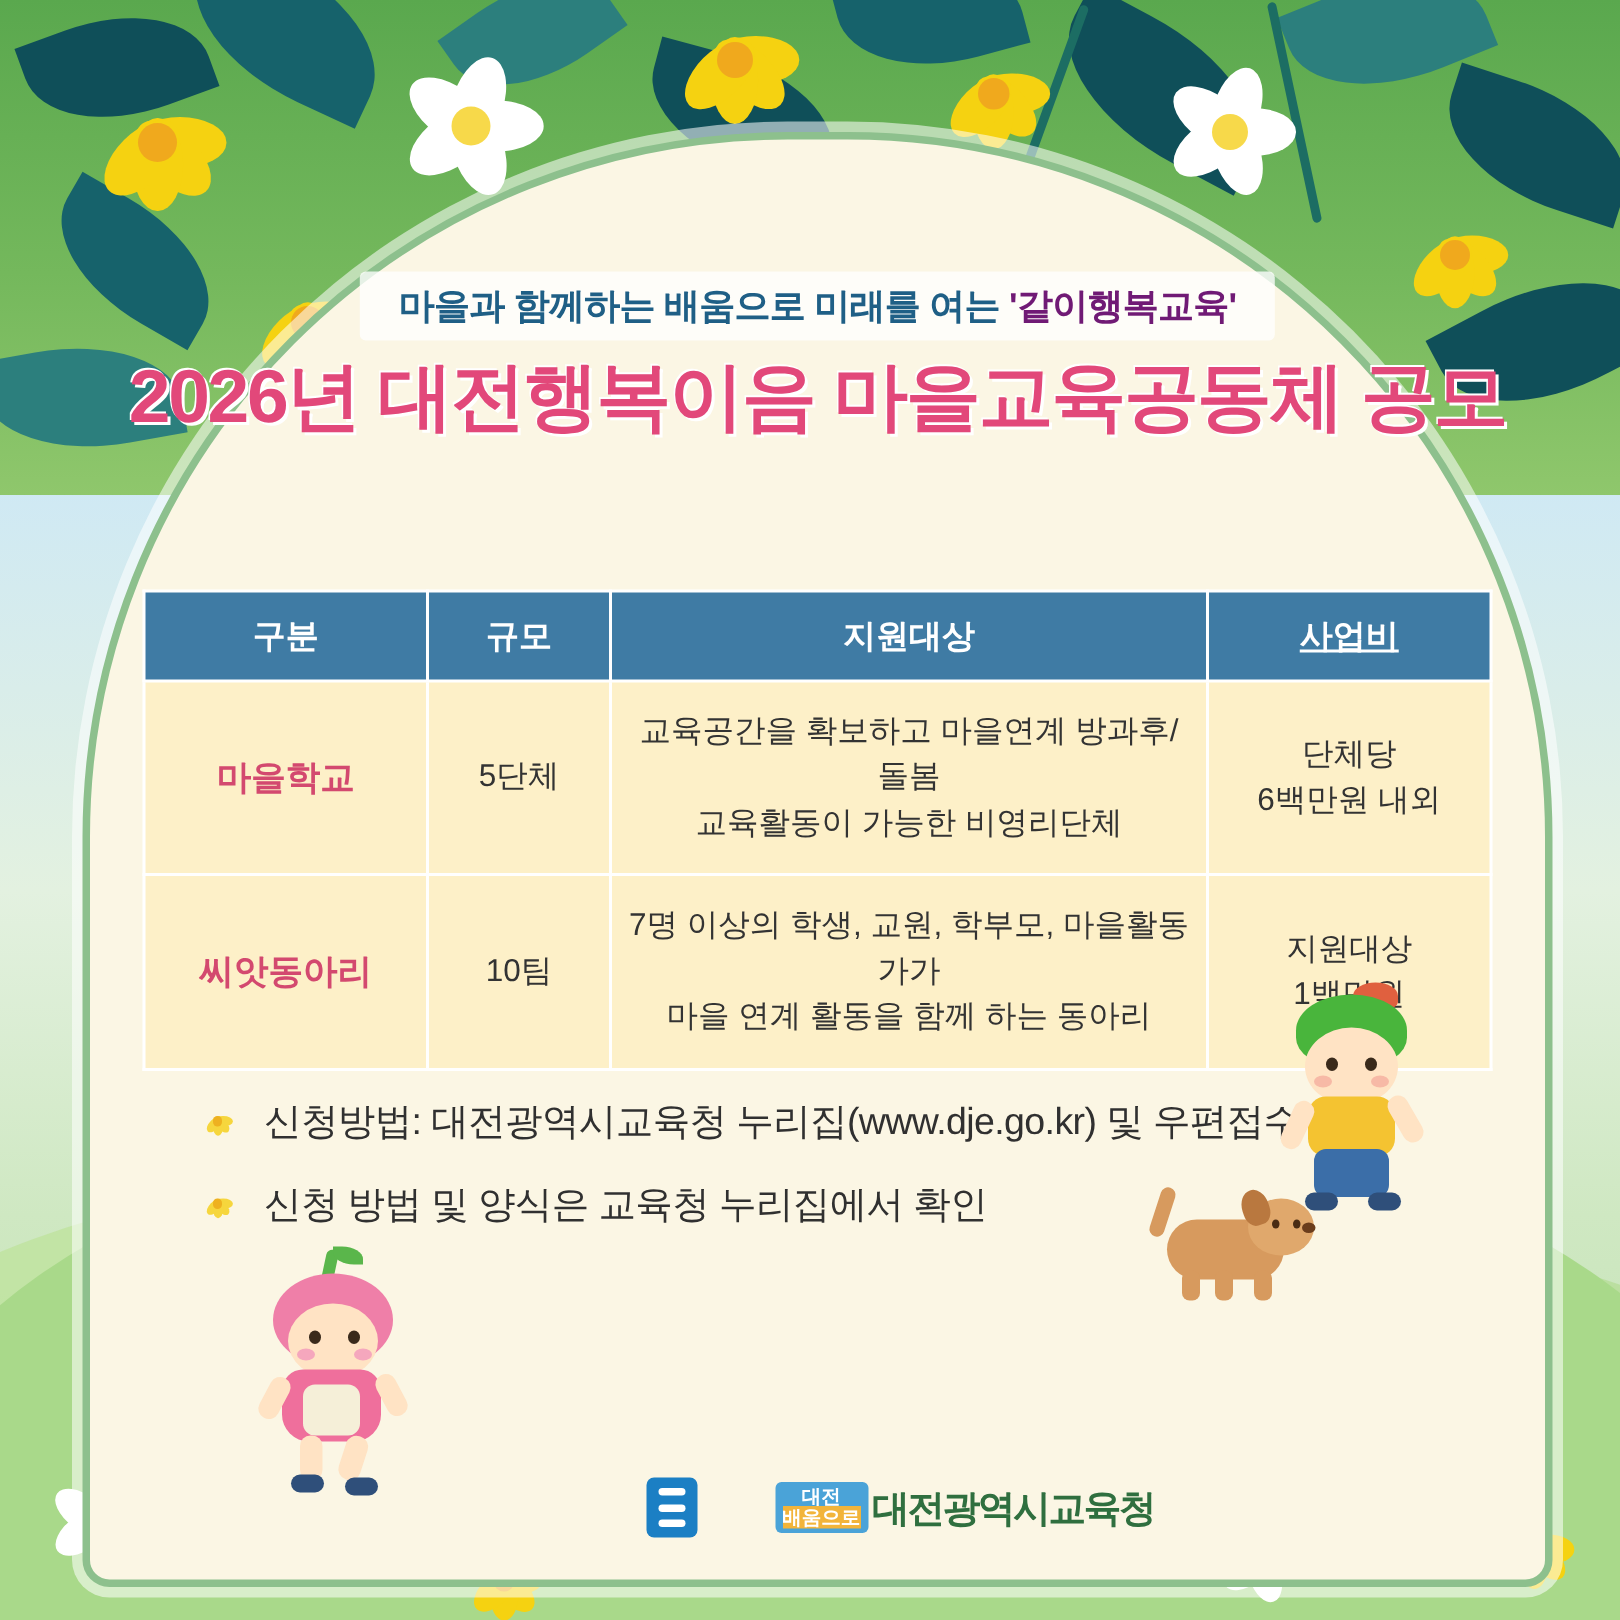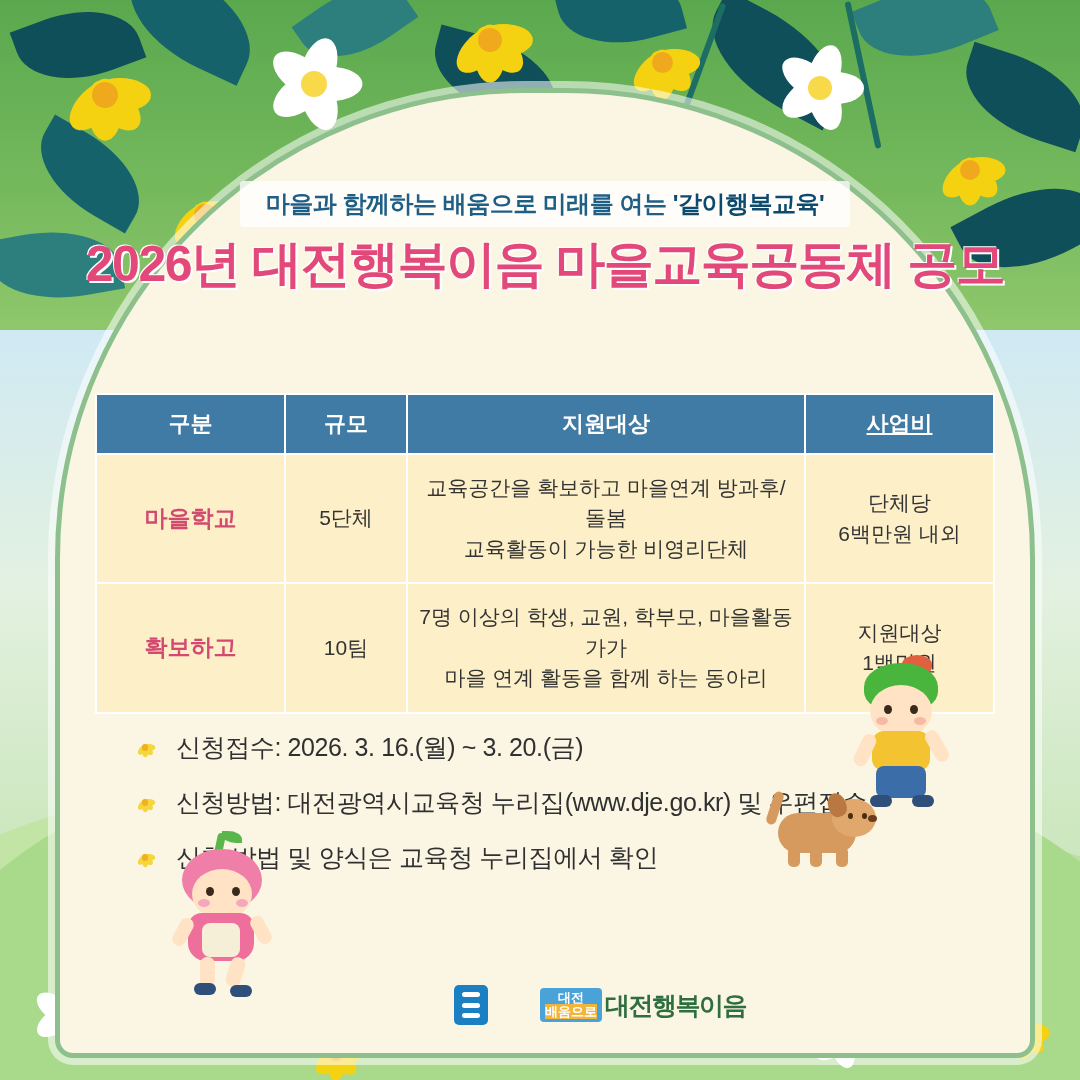--- a/index.html
+++ b/index.html
@@ -64,21 +64,21 @@
     border-radius:470px 470px 18px 18px;
     box-shadow:0 0 0 7px rgba(255,255,255,.55);
   }
 
   .tagline{
     position:absolute;left:50%;top:88px;transform:translateX(-50%);
     background:rgba(255,255,255,.78);
     padding:7px 26px;border-radius:4px;white-space:nowrap;
     font-size:24px;color:#1f5f86;letter-spacing:-.5px;font-weight:bold;
   }
-  .tagline em{font-style:normal;color:#0c4a6e;}
+  .tagline em{font-style:normal;color:#701a75;}
 
   .title{
     position:absolute;left:50%;top:138px;transform:translateX(-50%);
     white-space:nowrap;font-size:50px;font-weight:bold;color:#e2487a;
     letter-spacing:-1.5px;
     text-shadow:2px 2px 0 #fff, -1px -1px 0 #fff;
   }
 
   
   .tbl{
@@ -326,45 +326,35 @@
           <td>
             <div>교육공간을 확보하고 마을연계 방과후/돌봄</div>
             <div>교육활동이 가능한 비영리단체</div>
           </td>
           <td>
             <div>단체당</div>
             <div>6백만원 내외</div>
           </td>
         </tr>
         <tr>
-          <td class="cat">확보하고</td>
+          <td class="cat">씨앗동아리</td>
           <td>10팀</td>
           <td>
             <div>7명 이상의 학생, 교원, 학부모, 마을활동가가</div>
             <div>마을 연계 활동을 함께 하는 동아리</div>
           </td>
           <td>
             <div>지원대상</div>
             <div>1백만원</div>
           </td>
         </tr>
       </tbody>
     </table>
 
     <div class="notes">
-      <div class="note">
-        <span class="bf">
-          <span style="transform:rotate(0deg) translateX(25%);"></span>
-          <span style="transform:rotate(45deg) translateX(25%);"></span>
-          <span style="transform:rotate(90deg) translateX(25%);"></span>
-          <span style="transform:rotate(135deg) translateX(25%);"></span>
-          <i></i>
-        </span>
-        <span>신청접수: 2026. 3. 16.(월) ~ 3. 20.(금)</span>
-      </div>
       <div class="note">
         <span class="bf">
           <span style="transform:rotate(0deg) translateX(25%);"></span>
           <span style="transform:rotate(45deg) translateX(25%);"></span>
           <span style="transform:rotate(90deg) translateX(25%);"></span>
           <span style="transform:rotate(135deg) translateX(25%);"></span>
           <i></i>
         </span>
         <span>신청방법: 대전광역시교육청 누리집(www.dje.go.kr) 및 우편접수</span>
       </div>
@@ -430,18 +420,18 @@
 
     <div class="footer">
       <div class="logo-edu">
         <span class="logo-mark"></span>
       </div>
       <div class="logo-village">
         <span class="lv-badge">
           <span>대전</span><br>
           <span class="b2">배움으로</span>
         </span>
-        <span class="lv-text">대전행복이음</span>
+        <span class="lv-text">대전광역시교육청</span>
       </div>
     </div>
 
   </div>
 </div>
 
 </body></html>

